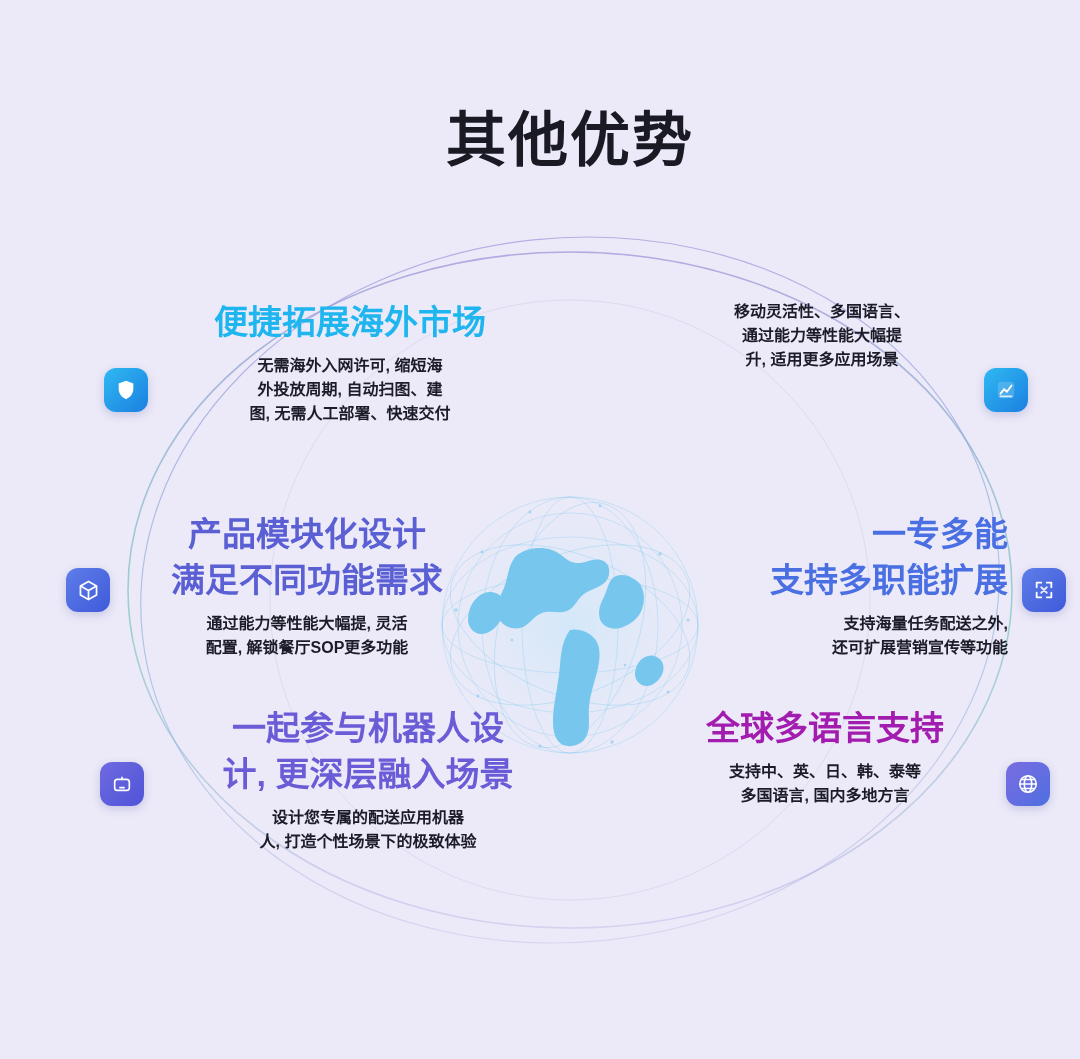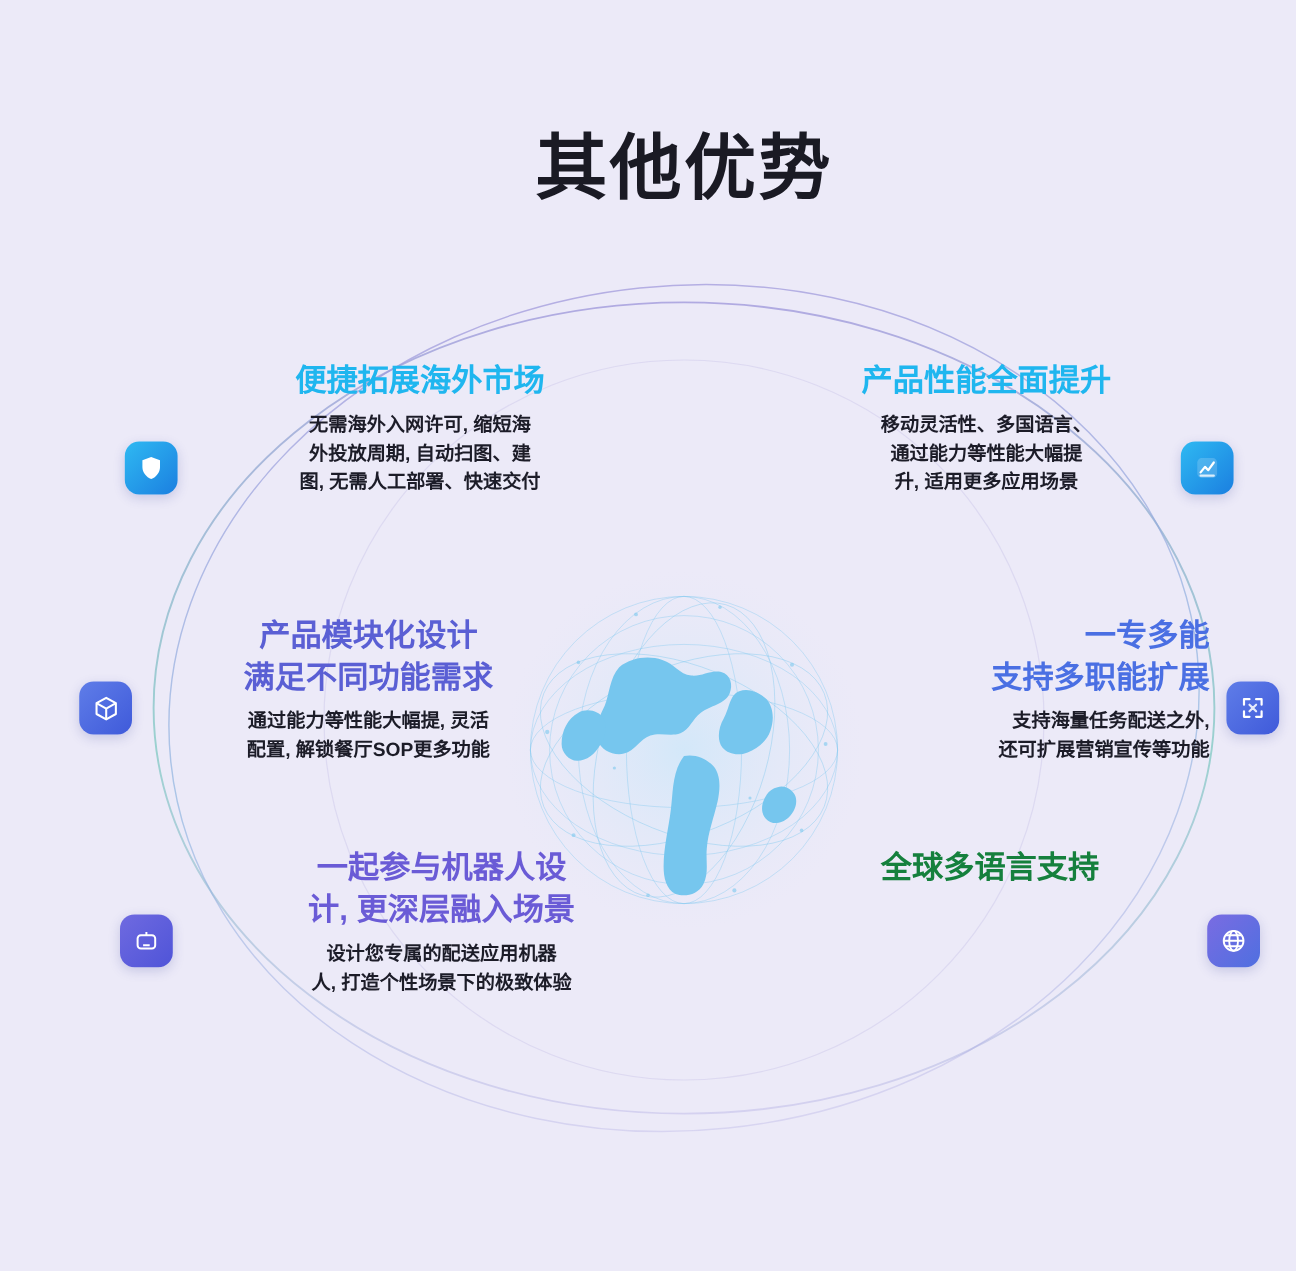--- a/index.html
+++ b/index.html
@@ -54,21 +54,21 @@
     width: 300px;
     height: 330px;
     pointer-events: none;
   }
 
   
   .feature {
     position: absolute;
   }
   .feature .f-title {
-    font-size: 26px;
+    font-size: 34px;
     font-weight: 700;
     line-height: 1.35;
     margin: 0 0 8px 0;
     white-space: pre-line;
   }
   .feature .f-body {
     font-size: 16px;
     font-weight: 600;
     color: #1c1c28;
     line-height: 1.5;
@@ -83,21 +83,21 @@
   #feat-performance { left: 612px; top: 300px;  width: 360px; }
   #feat-modular     { left: 92px;  top: 512px;  width: 370px; }
   #feat-multi       { left: 618px; top: 512px;  width: 360px; }
   #feat-codesign    { left: 128px; top: 706px;  width: 420px; }
   #feat-language    { left: 620px; top: 706px;  width: 350px; }
 
   
   .c-cyan  { color: #1fb6ef; }
   .c-blue  { color: #4a6fe3; }
   .c-ind   { color: #5a5fd4; }
-  .c-purple{ color: #15803d; }
+  .c-purple{ color: #a21caf; }
   .c-vio   { color: #6a5bd6; }
 
   
   .badge {
     position: absolute;
     width: 44px;
     height: 44px;
     border-radius: 12px;
     display: flex;
     align-items: center;
@@ -231,21 +231,20 @@
   </div>
 
   <div class="feature align-center" id="feat-overseas">
     <div class="f-title c-cyan">便捷拓展海外市场</div>
     <div class="f-body">无需海外入网许可, 缩短海
 外投放周期, 自动扫图、建
 图, 无需人工部署、快速交付</div>
   </div>
 
   <div class="feature align-center" id="feat-performance">
-    <div class="f-title c-cyan">产品性能全面提升</div>
     <div class="f-body">移动灵活性、多国语言、
 通过能力等性能大幅提
 升, 适用更多应用场景</div>
   </div>
 
   <div class="feature align-left" id="feat-modular">
     <div class="f-title c-ind">产品模块化设计
 满足不同功能需求</div>
     <div class="f-body">通过能力等性能大幅提, 灵活
 配置, 解锁餐厅SOP更多功能</div>
@@ -260,15 +259,17 @@
 
   <div class="feature align-center" id="feat-codesign">
     <div class="f-title c-vio">一起参与机器人设
 计, 更深层融入场景</div>
     <div class="f-body"> 设计您专属的配送应用机器
 人, 打造个性场景下的极致体验</div>
   </div>
 
   <div class="feature align-center" id="feat-language">
     <div class="f-title c-purple">全球多语言支持</div>
+    <div class="f-body">支持中、英、日、韩、泰等
+多国语言, 国内多地方言</div>
   </div>
 
 </div>
 
 </body></html>

